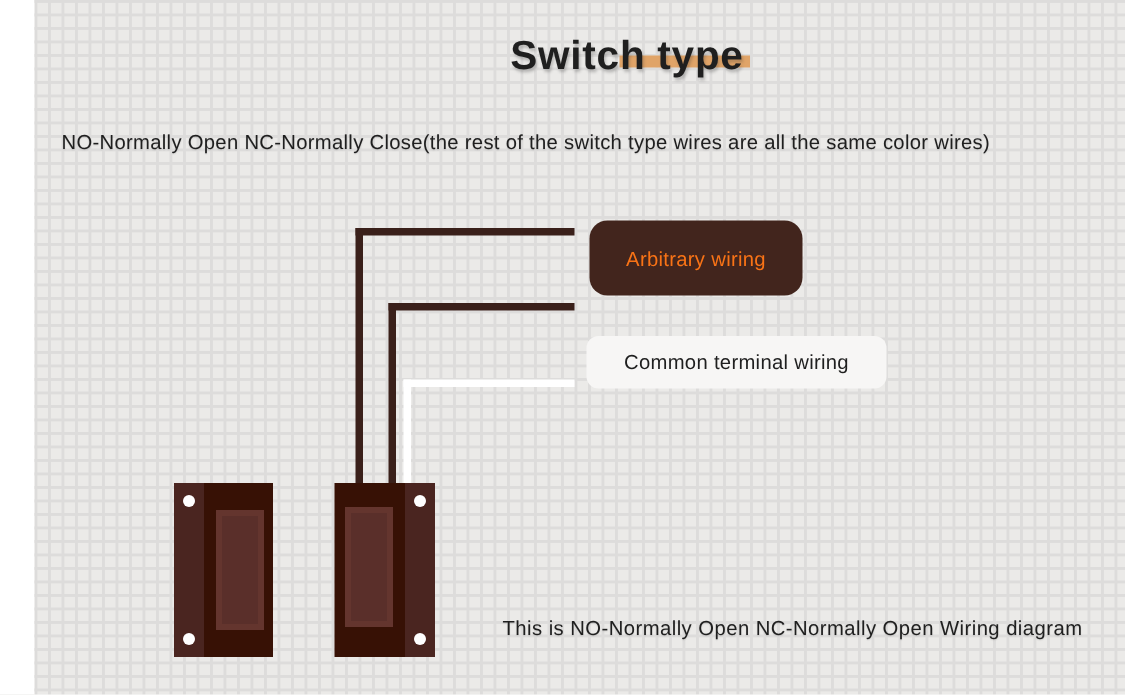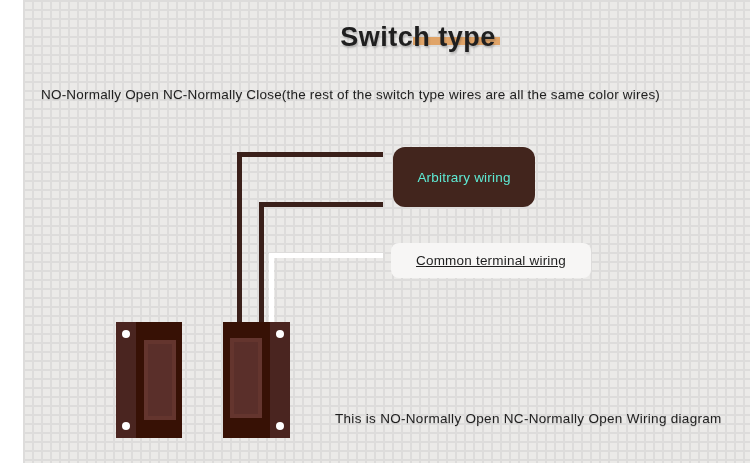--- a/index.html
+++ b/index.html
@@ -93,34 +93,33 @@
     justify-content: center;
     box-sizing: border-box;
     font-size: 13.5px;
     letter-spacing: 0.2px;
     z-index: 3;
   }
   .label-box.arbitrary {
     left: 370px;
     top: 147px;
     width: 142px;
-    height: 60px;
+    height: 50px;
     border-radius: 12px;
     background: var(--arbitrary-box, #42251d);
-    color: #5eead4;
+    color: #f97316;
   }
   .label-box.common {
     left: 368px;
-    top: 243px;
+    top: 224px;
     width: 200px;
     height: 35px;
     border-radius: 8px;
     background: var(--common-box, #f7f6f5);
     color: var(--text, #1f1f1f);
-    text-decoration: underline;
   }
 
   
   .switch {
     position: absolute;
     top: 322px;
     height: 116px;
     background: var(--switch-body, #371105);
     z-index: 2;
   }

